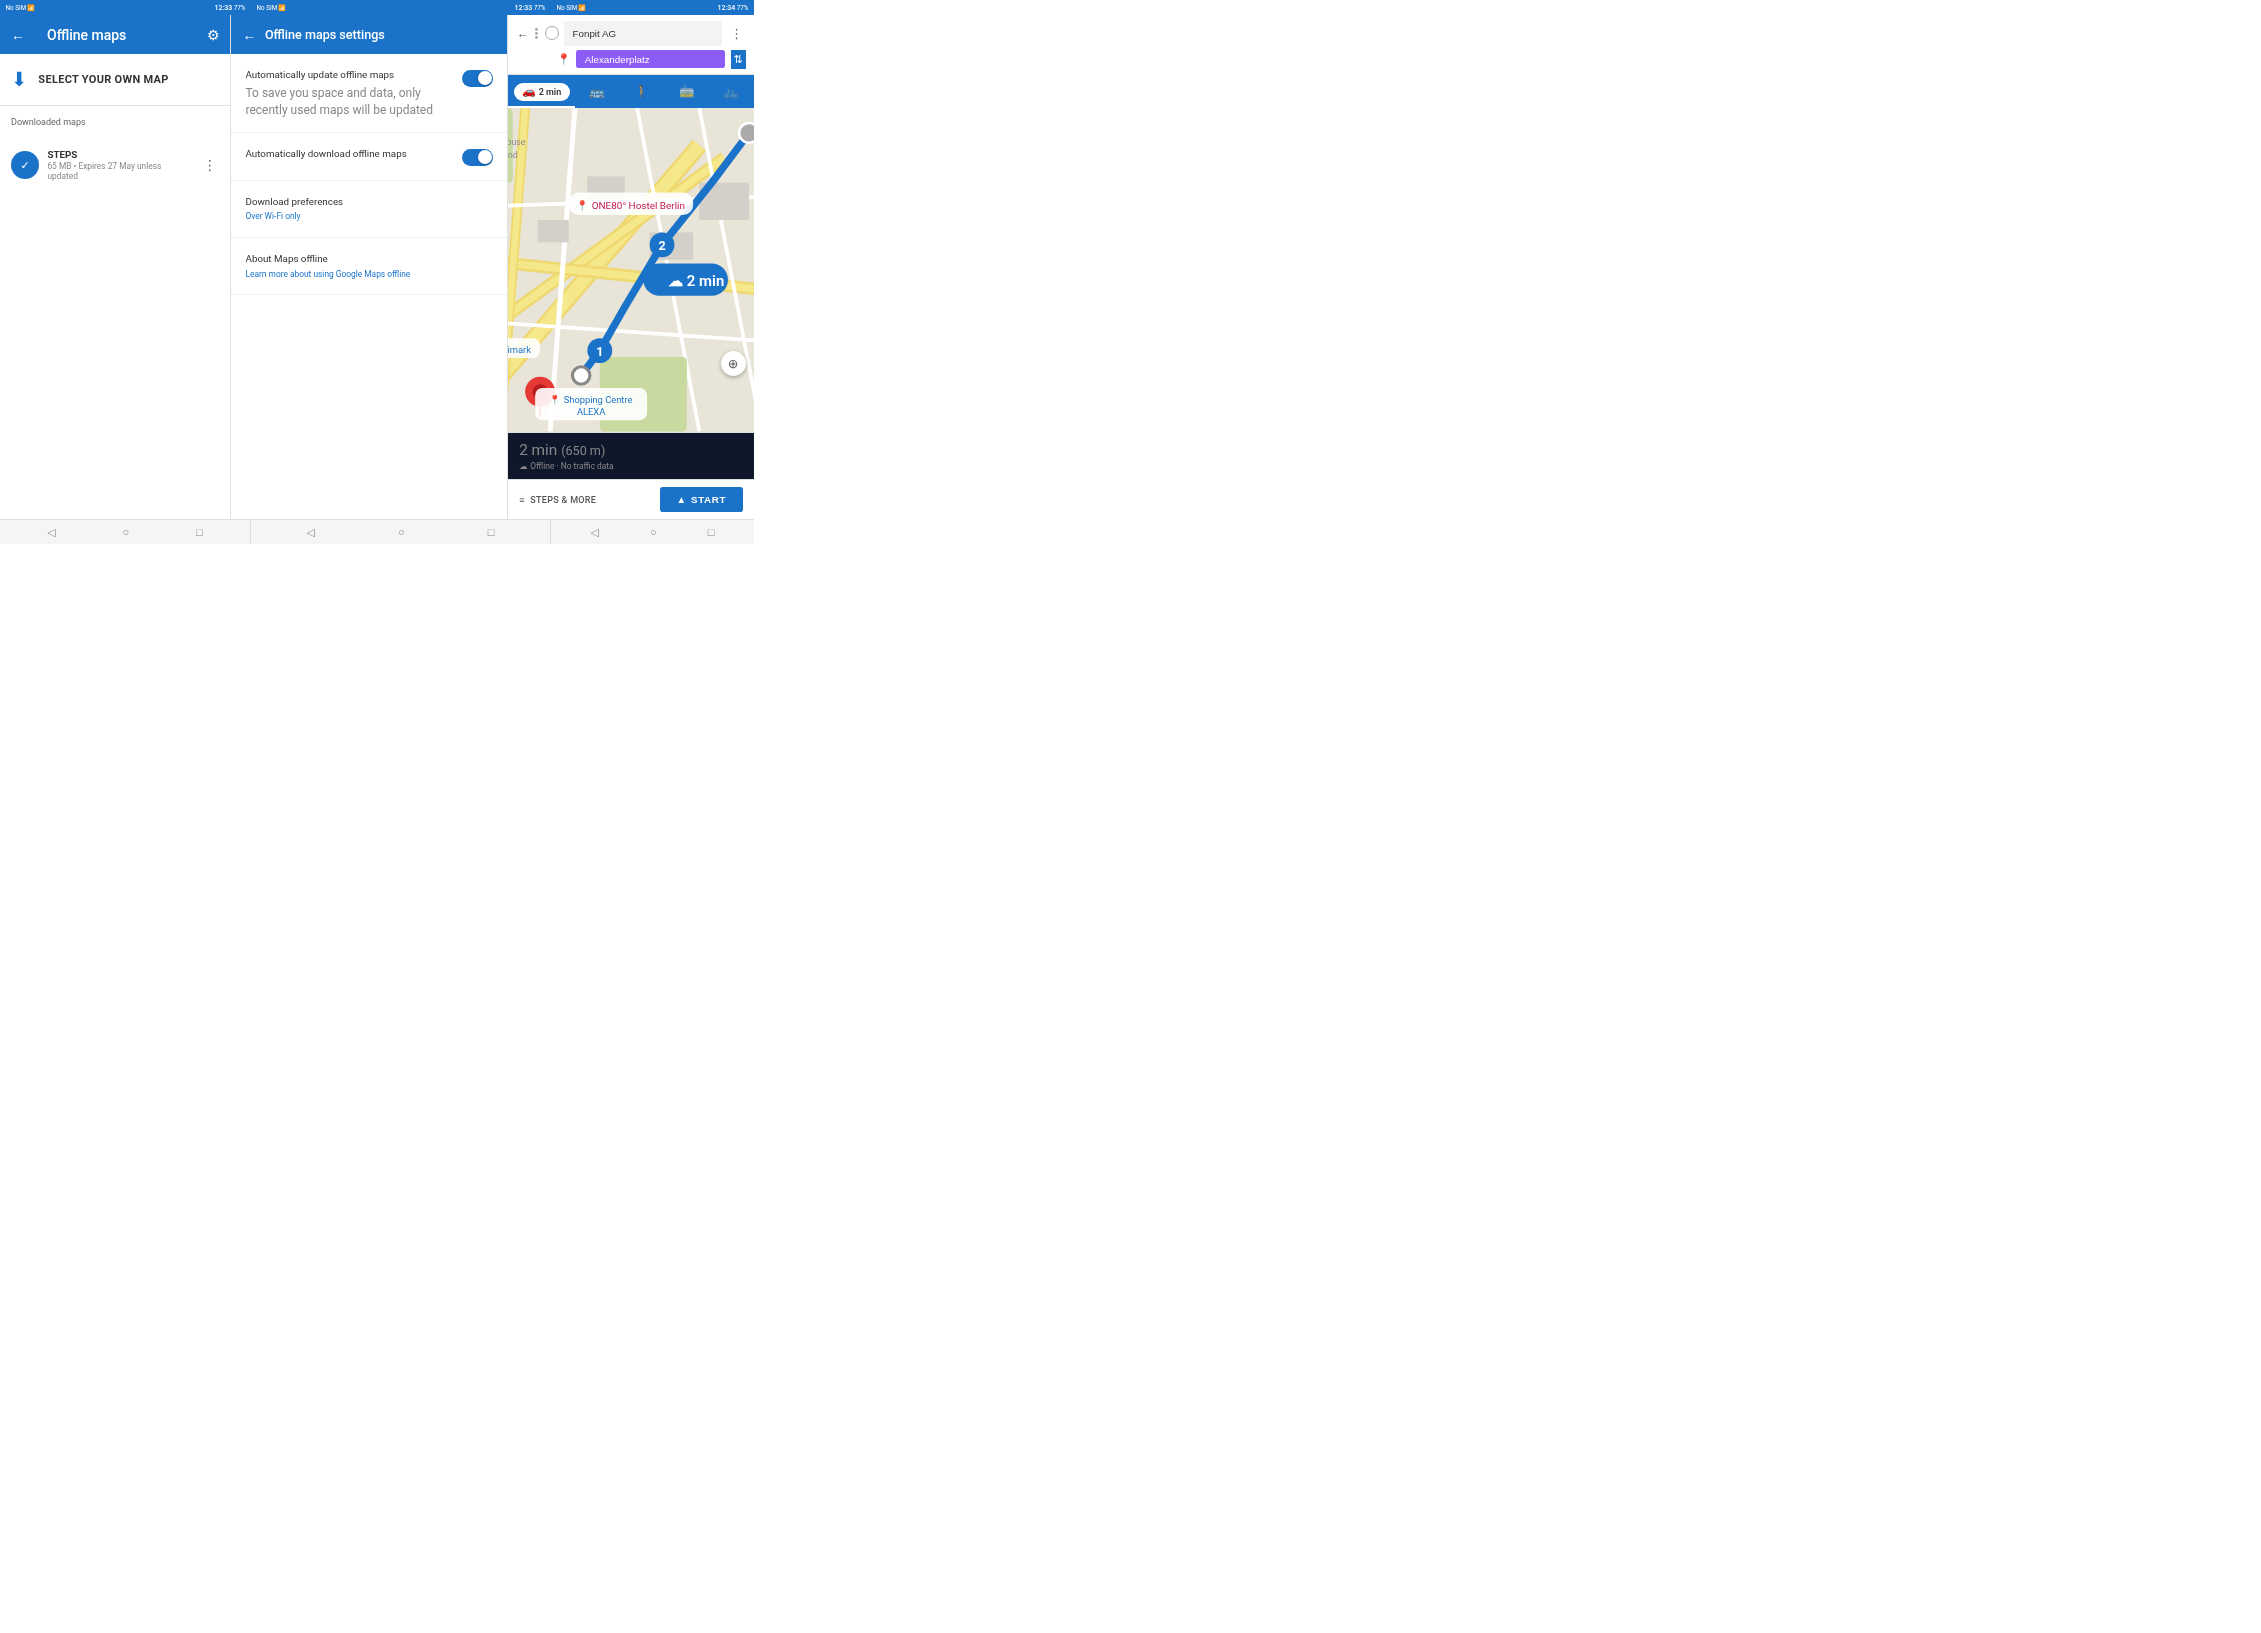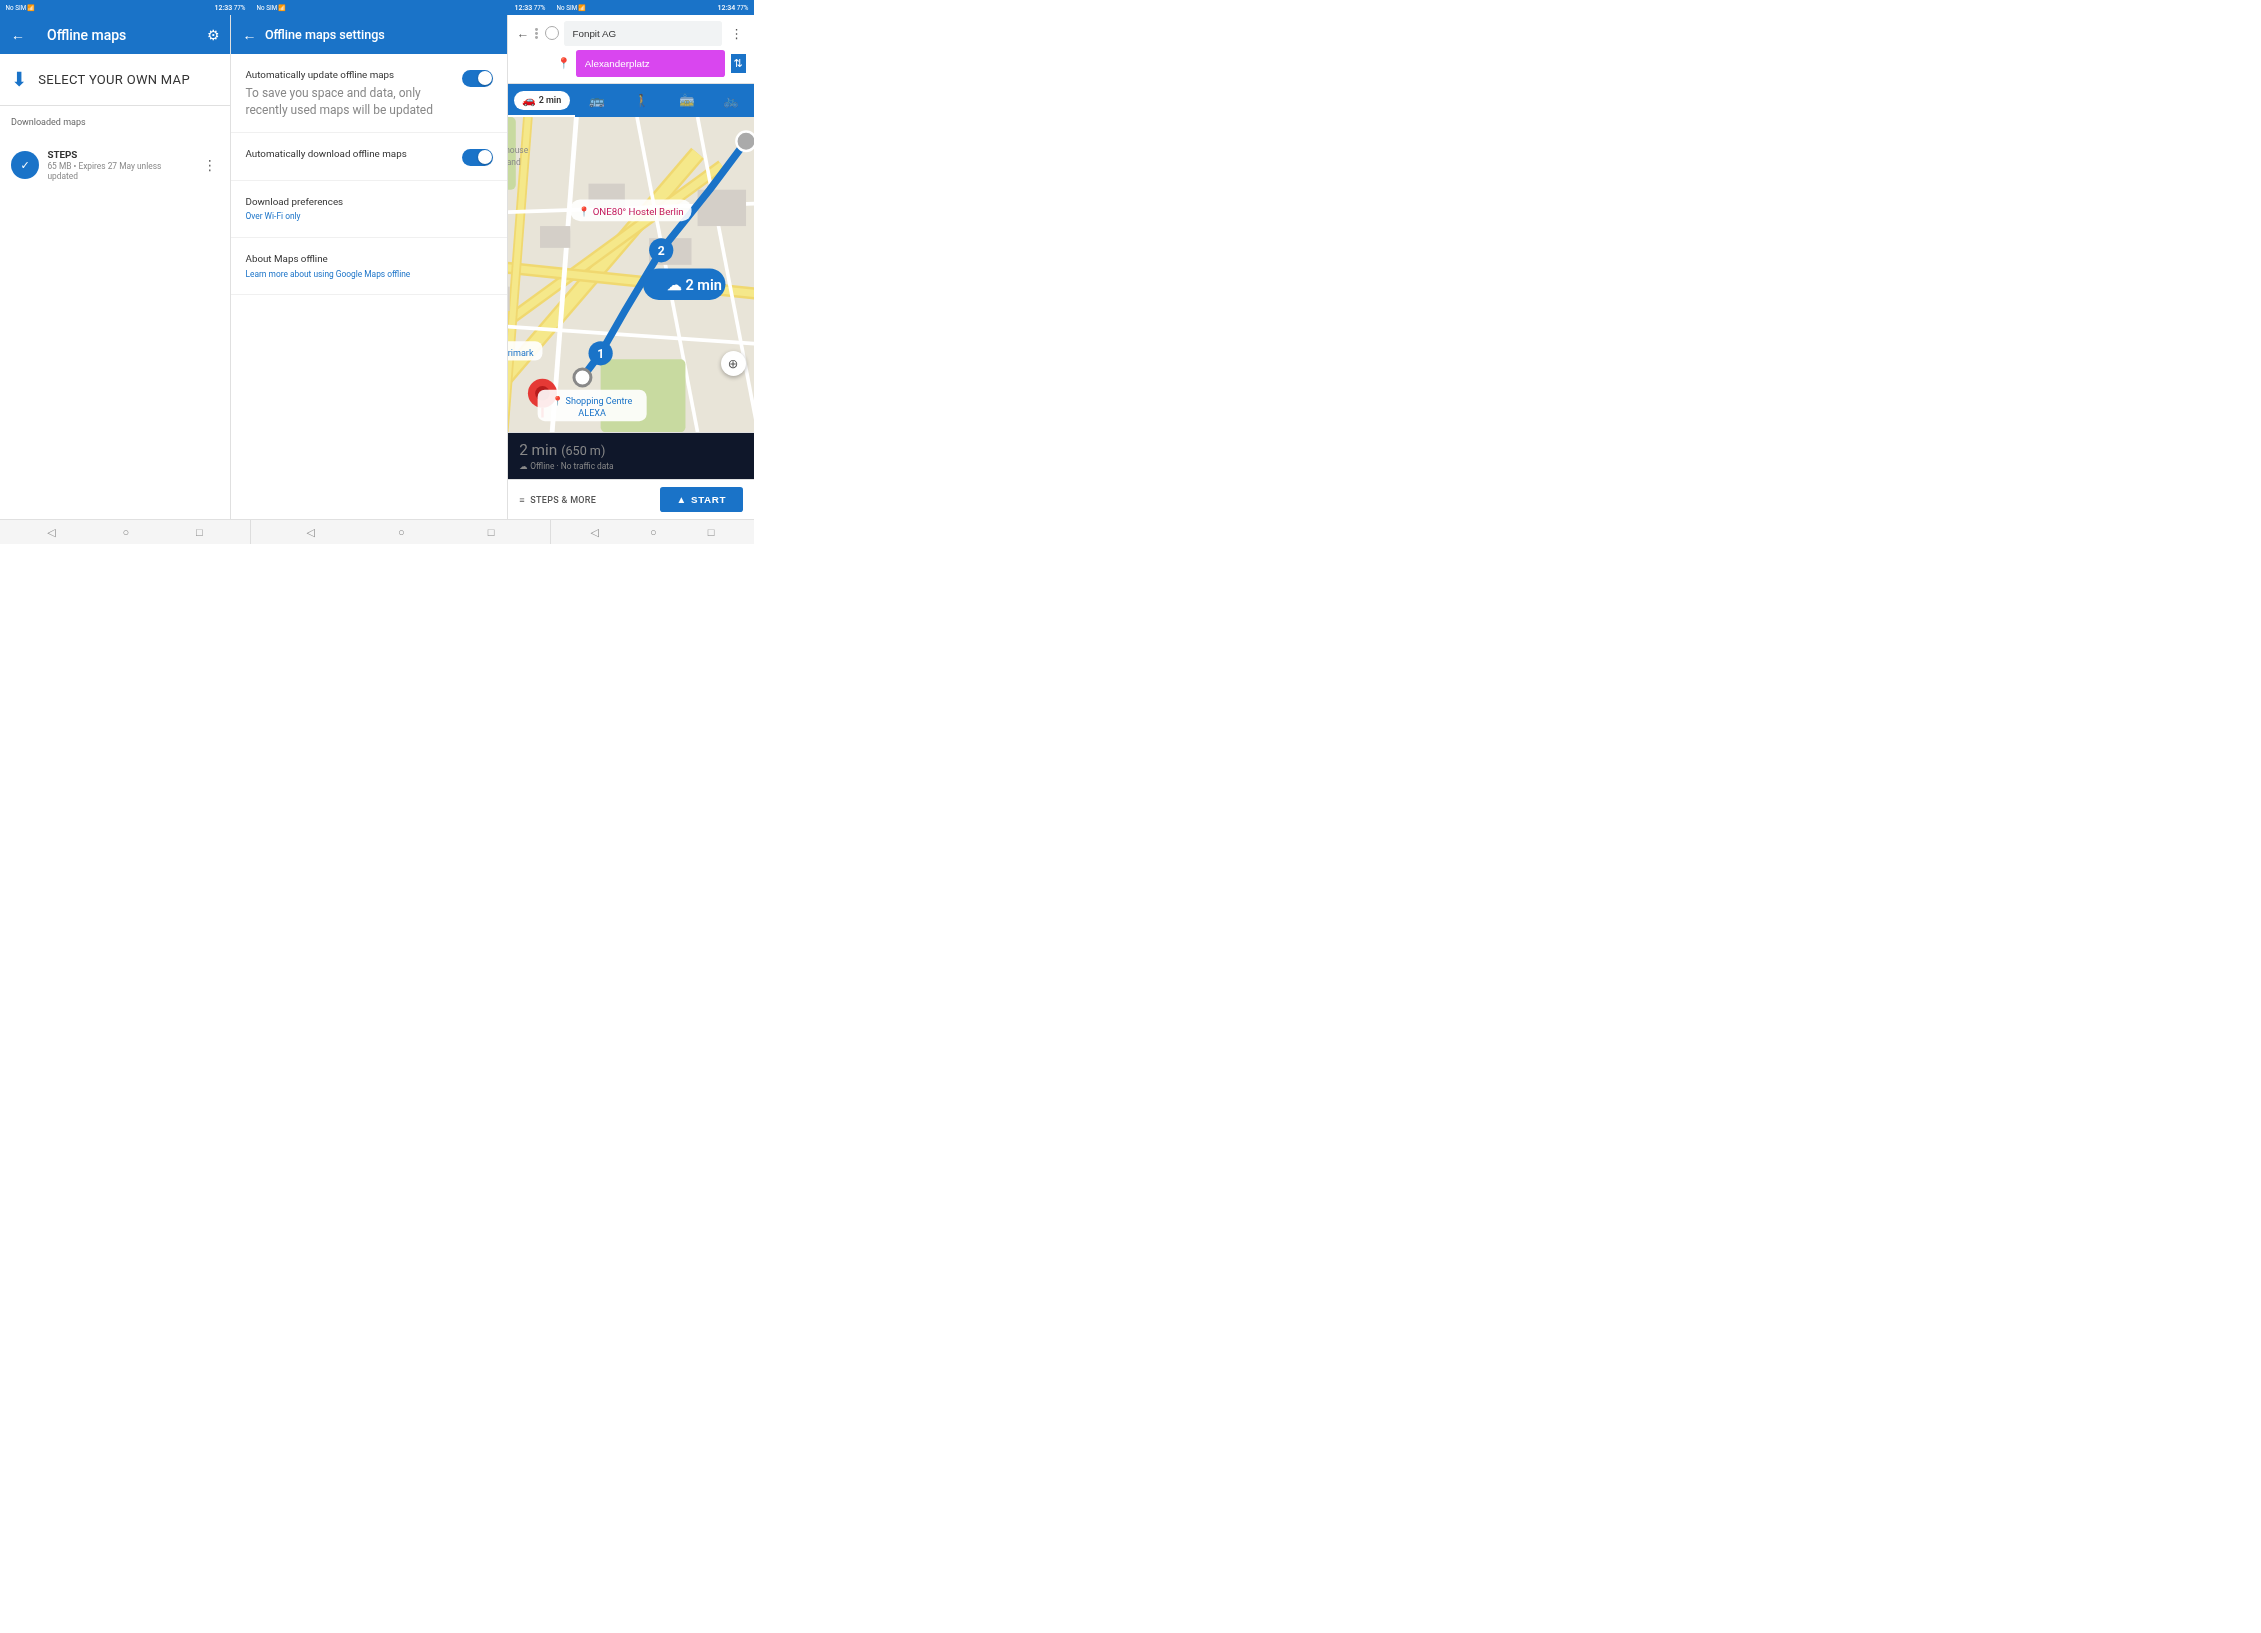--- a/index.html
+++ b/index.html
@@ -69,22 +69,22 @@
       gap: 11px;
       padding: 14px 11px;
       border-bottom: 0.7px solid #e0e0e0;
       cursor: pointer;
     }
     .select-map-btn .download-icon {
       color: #1a73c8;
       font-size: 19.5px;
     }
     .select-map-btn .label {
-      font-size: 13px;
-      font-weight: 400;
+      font-size: 11px;
+      font-weight: 700;
       letter-spacing: 0.3px;
       color: #333;
     }
 
     .downloaded-section {
       padding: 11px 11px 5.6px;
     }
     .downloaded-section .section-title {
       font-size: 9px;
       color: #666;
@@ -270,23 +270,23 @@
       align-items: center;
       gap: 5.6px;
     }
     .pin-icon {
       color: #1a73c8;
       font-size: 11px;
       flex-shrink: 0;
     }
     .search-box2 {
       flex: 1;
-      height: 27px;
+      height: 18px;
       border: none;
-      background: #d946ef;
+      background: #8b5cf6;
       border-radius: 2.8px;
       padding: 0 8.4px;
       font-size: 9.8px;
       color: white;
       outline: none;
     }
     .swap-btn {
       color: white;
       background: #1a73c8;
       border: none;

